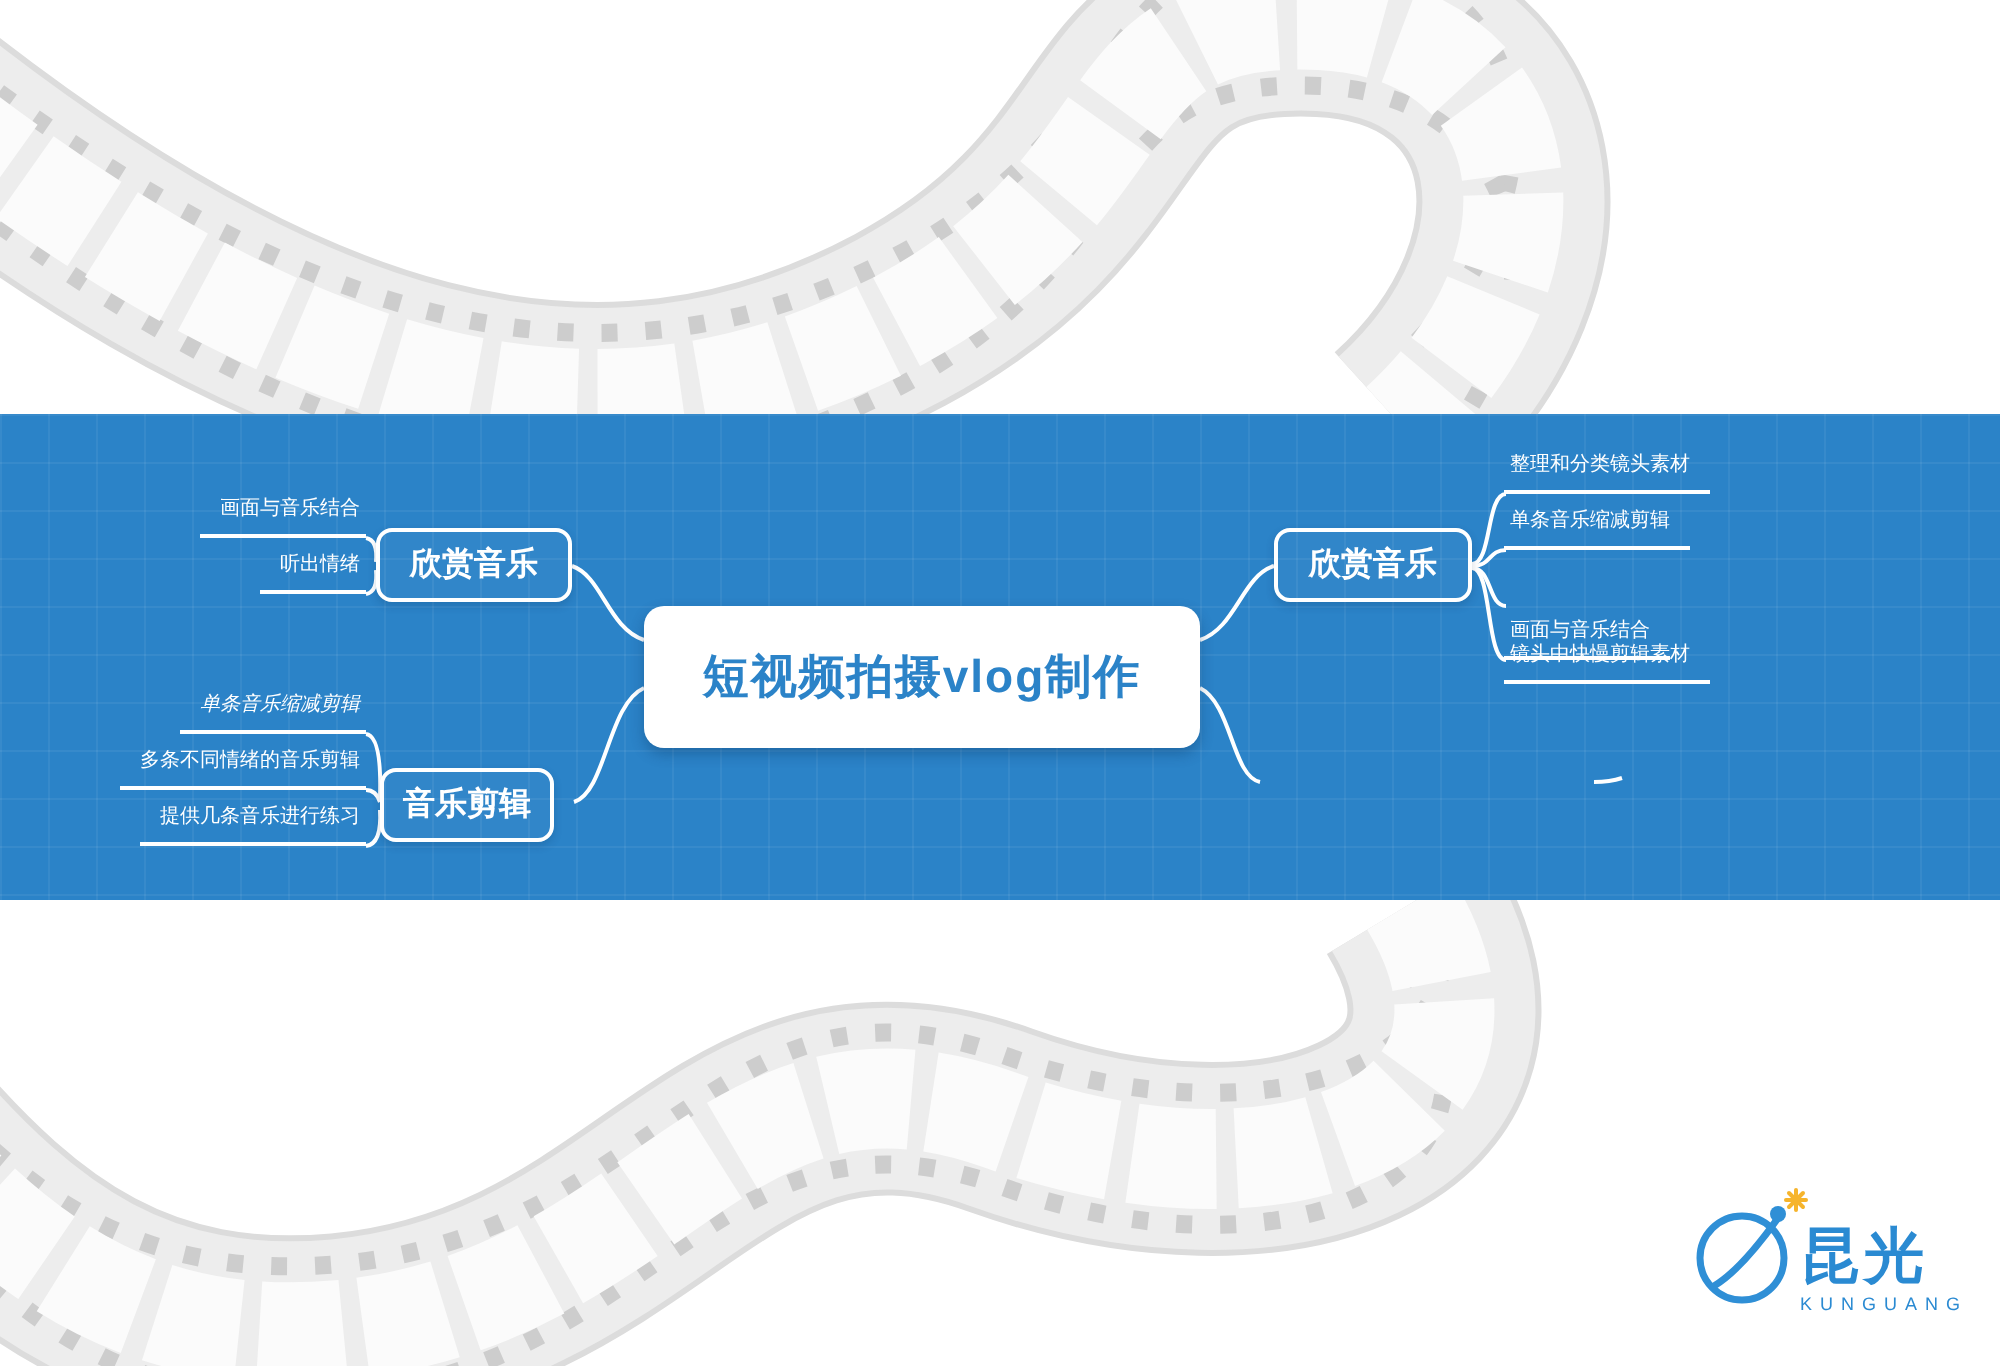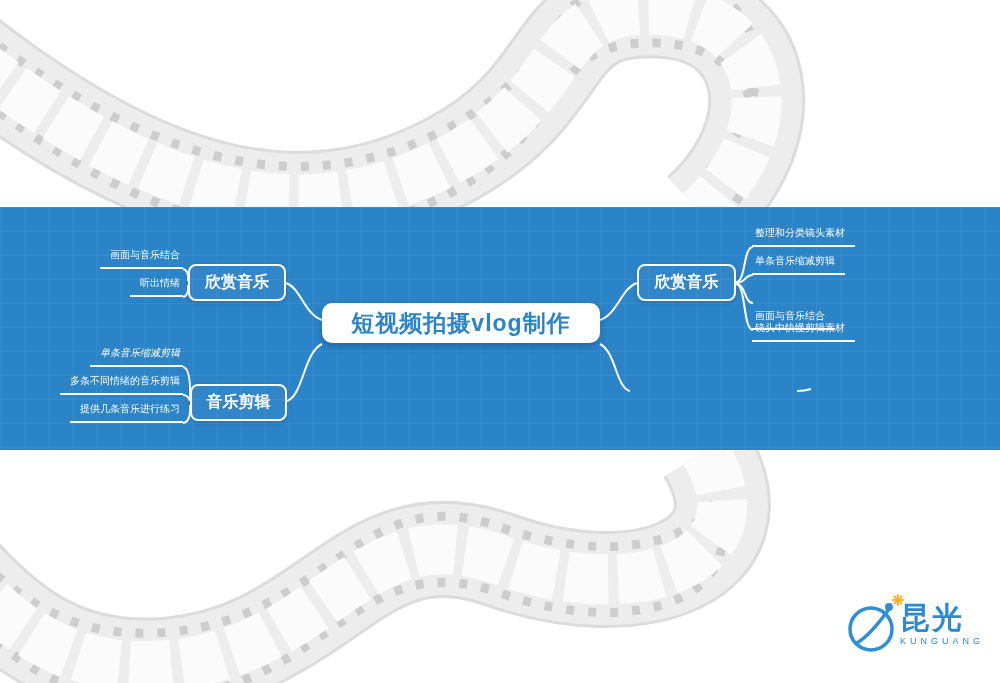--- a/index.html
+++ b/index.html
@@ -28,48 +28,48 @@
   }
 
   .connectors { position:absolute; inset:0; z-index:3; pointer-events:none; }
   .connectors path { stroke:#ffffff; stroke-width:2; fill:none; }
 
   .node {
     position:absolute; z-index:4; display:flex; align-items:center; justify-content:center;
     color:#ffffff; font-weight:bold; white-space:nowrap; cursor:default;
   }
   .root {
-    left:322px; top:303px; width:278px; height:40px;
+    left:322px; top:303px; width:278px; height:71px;
     background:#ffffff; border-radius:10px; color:#2b83c8;
     font-size:23px; letter-spacing:1px;
     box-shadow:0 3px 7px rgba(0,40,80,.3);
   }
   .branch {
     border:2px solid #ffffff; border-radius:8px; font-size:16px;
     background:rgba(255,255,255,.03);
     box-shadow:0 2px 4px rgba(0,40,80,.18);
   }
   #b0 { left:188px; top:264px; width:98px;  height:37px; }
-  #b1 { left:190px; top:384px; width:97px;  height:37px; }
+  #b1 { left:190px; top:384px; width:87px;  height:37px; }
   #b2 { left:637px; top:264px; width:99px;  height:37px; }
   #b3 { left:630px; top:373px; width:167px; height:37px; }
 
   .leaf {
     position:absolute; z-index:4; color:#ffffff; font-size:10px; line-height:15px;
     padding-bottom:5px; border-bottom:2px solid #ffffff; white-space:nowrap; cursor:default;
   }
   .leaf.left  { right:817px; text-align:right; padding-left:10px; padding-right:3px; }
   .leaf.right { left:752px;  text-align:left;  padding-right:10px; padding-left:3px; }
   #l0 { top:247px; } #l1 { top:275px; }
   #l2 { top:345px;font-style:italic; } #l3 { top:373px; } #l4 { top:401px; }
   #r0 { top:225px; } #r1 { top:253px; } #r2 { top:281px;margin-top:39px; } #r3 { top:308px; }
   #r4 { left:810px; top:367px; }
 
   
-  .logo { position:absolute; right:16px; bottom:26px; z-index:4; display:flex; align-items:center; }
+  .logo { position:absolute; right:16px; bottom:26px; z-index:4; display:flex; align-items:flex-end; }
   .logo-icon { margin-right:-6px; }
   .logo-text { display:flex; flex-direction:column; line-height:1; }
   .logo-name { color:#2a8ad2; font-size:30px; font-weight:bold; letter-spacing:2px; }
   .logo-sub  { color:#2a8ad2; font-size:9px; letter-spacing:4px; margin-top:4px; }
 </style>
 </head>
 <body>
 
 <div class="stage">
 

